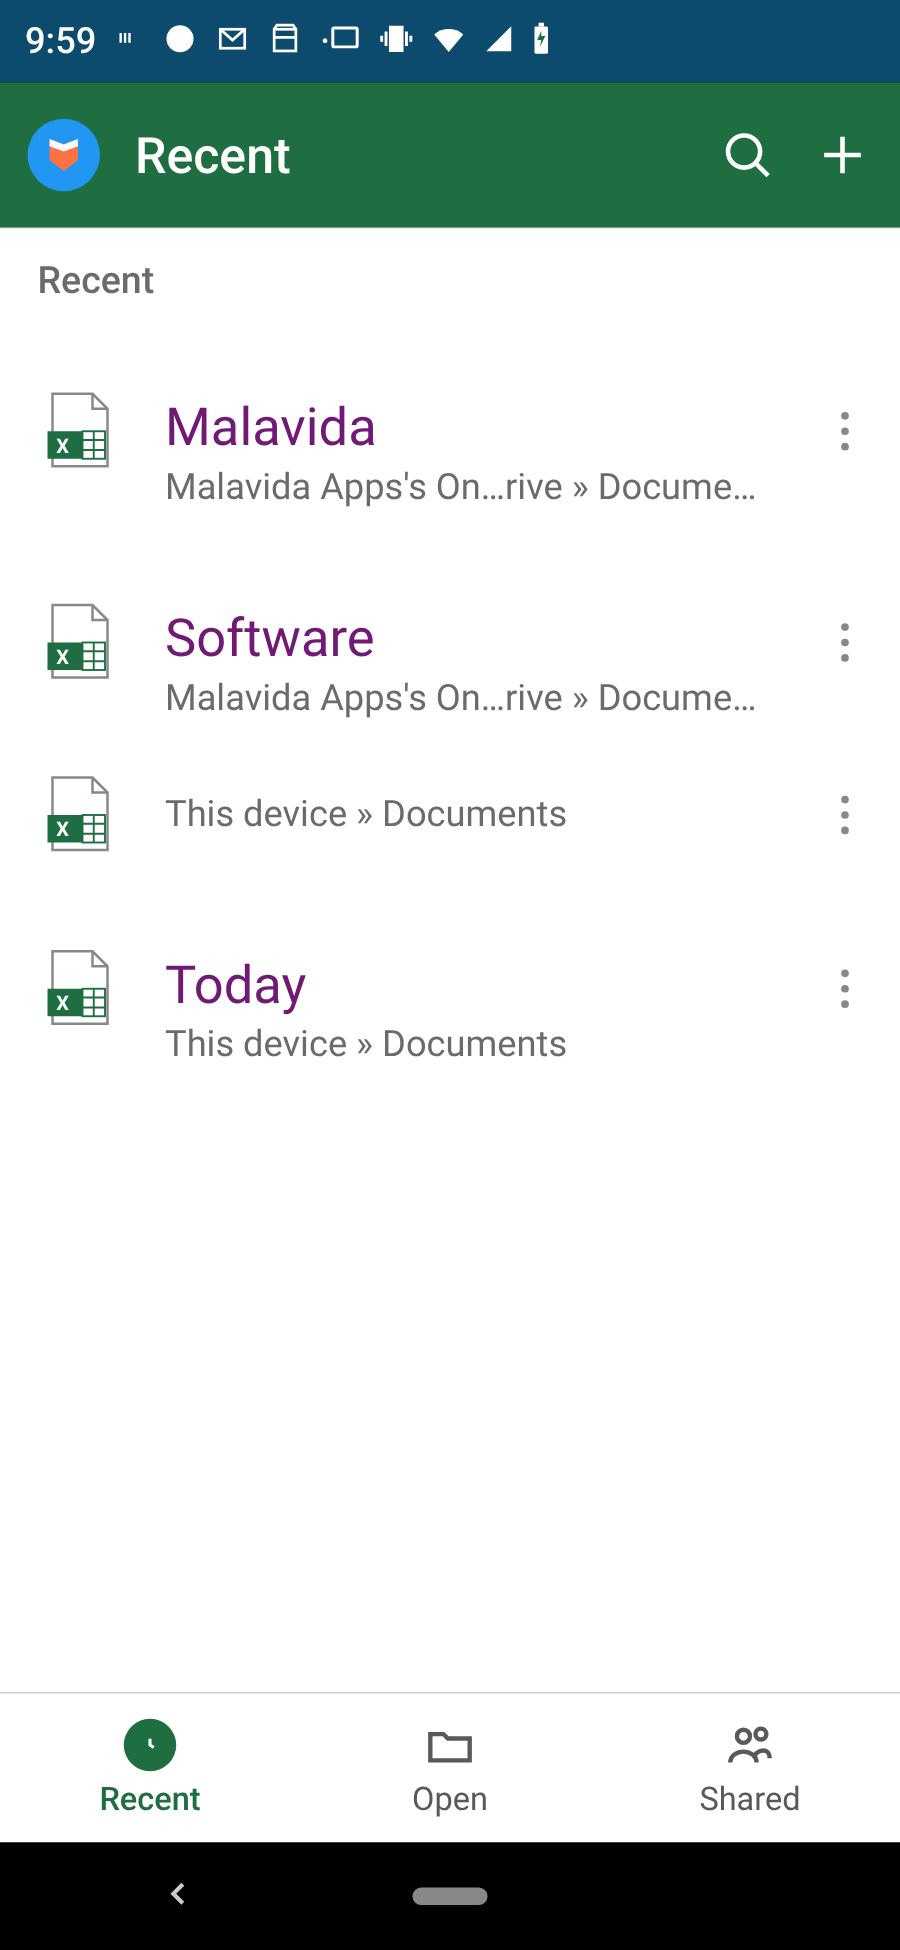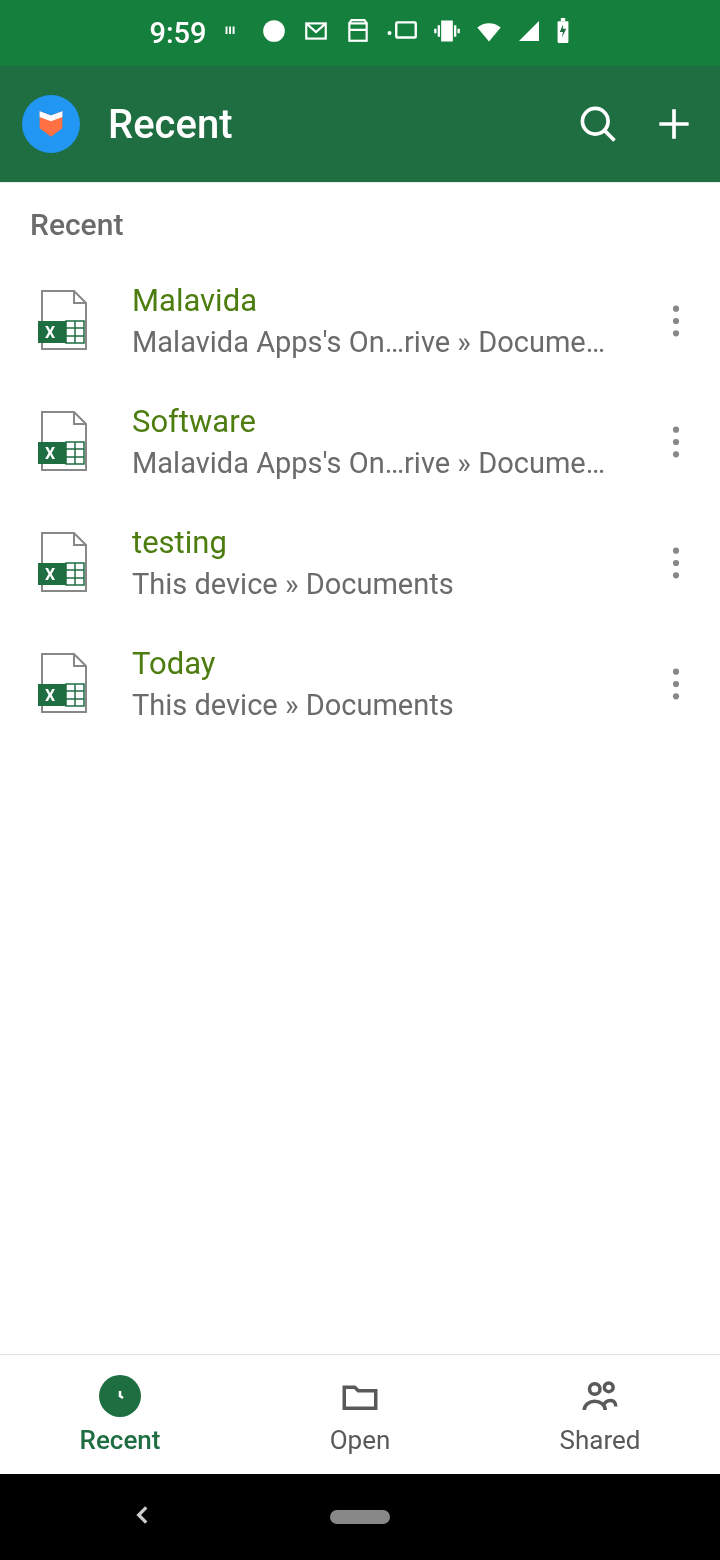--- a/index.html
+++ b/index.html
@@ -12,24 +12,24 @@
     body {
       width: 720px;
       height: 1560px;
       background: #000;
       display: flex;
       flex-direction: column;
       overflow: hidden;
     }
     .status-bar {
       height: 66px;
-      background: #15803d;
-      display: flex;
-      align-items: center;
-      justify-content: center;
+      background: #0c4a6e;
+      display: flex;
+      align-items: center;
+      justify-content: flex-start;
       padding: 0 20px;
       color: #fff;
     }
     .status-left {
       display: flex;
       align-items: center;
       gap: 16px;
     }
     .status-time {
       font-size: 29px;
@@ -94,27 +94,28 @@
     .file-icon {
       width: 54px;
       height: 64px;
       flex-shrink: 0;
     }
     .file-info {
       flex: 1;
       min-width: 0;
     }
     .file-name {
-      color: #4d7c0f;
-      font-size: 31px;
+      color: #701a75;
+      font-size: 42px;
       font-weight: 400;
       margin-bottom: 6px;
       white-space: nowrap;
       overflow: hidden;
       text-overflow: ellipsis;
+      margin-top: 36px;
     }
     .file-location {
       color: #6b6b6b;
       font-size: 29px;
       white-space: nowrap;
       overflow: hidden;
       text-overflow: ellipsis;
     }
     .file-more {
       width: 48px;
@@ -329,21 +330,20 @@
           <path d="M38 2v12h12" fill="none" stroke="#888" stroke-width="2"></path>
           <rect x="2" y="32" width="28" height="22" fill="#1e6e42"></rect>
           <text x="9" y="49" fill="#fff" font-size="16" font-weight="bold">X</text>
           <rect x="30" y="32" width="18" height="22" fill="none" stroke="#1e6e42" stroke-width="1.5"></rect>
           <line x1="30" y1="39" x2="48" y2="39" stroke="#1e6e42" stroke-width="1.5"></line>
           <line x1="30" y1="47" x2="48" y2="47" stroke="#1e6e42" stroke-width="1.5"></line>
           <line x1="39" y1="32" x2="39" y2="54" stroke="#1e6e42" stroke-width="1.5"></line>
         </svg>
     </div>
     <div class="file-info">
-      <div class="file-name">testing</div>
       <div class="file-location">This device » Documents</div>
     </div>
     <div class="file-more">
       <svg width="8" height="32" viewBox="0 0 6 26" fill="#888">
           <circle cx="3" cy="3" r="2.5"></circle>
           <circle cx="3" cy="13" r="2.5"></circle>
           <circle cx="3" cy="23" r="2.5"></circle>
         </svg>
     </div>
   </div>

